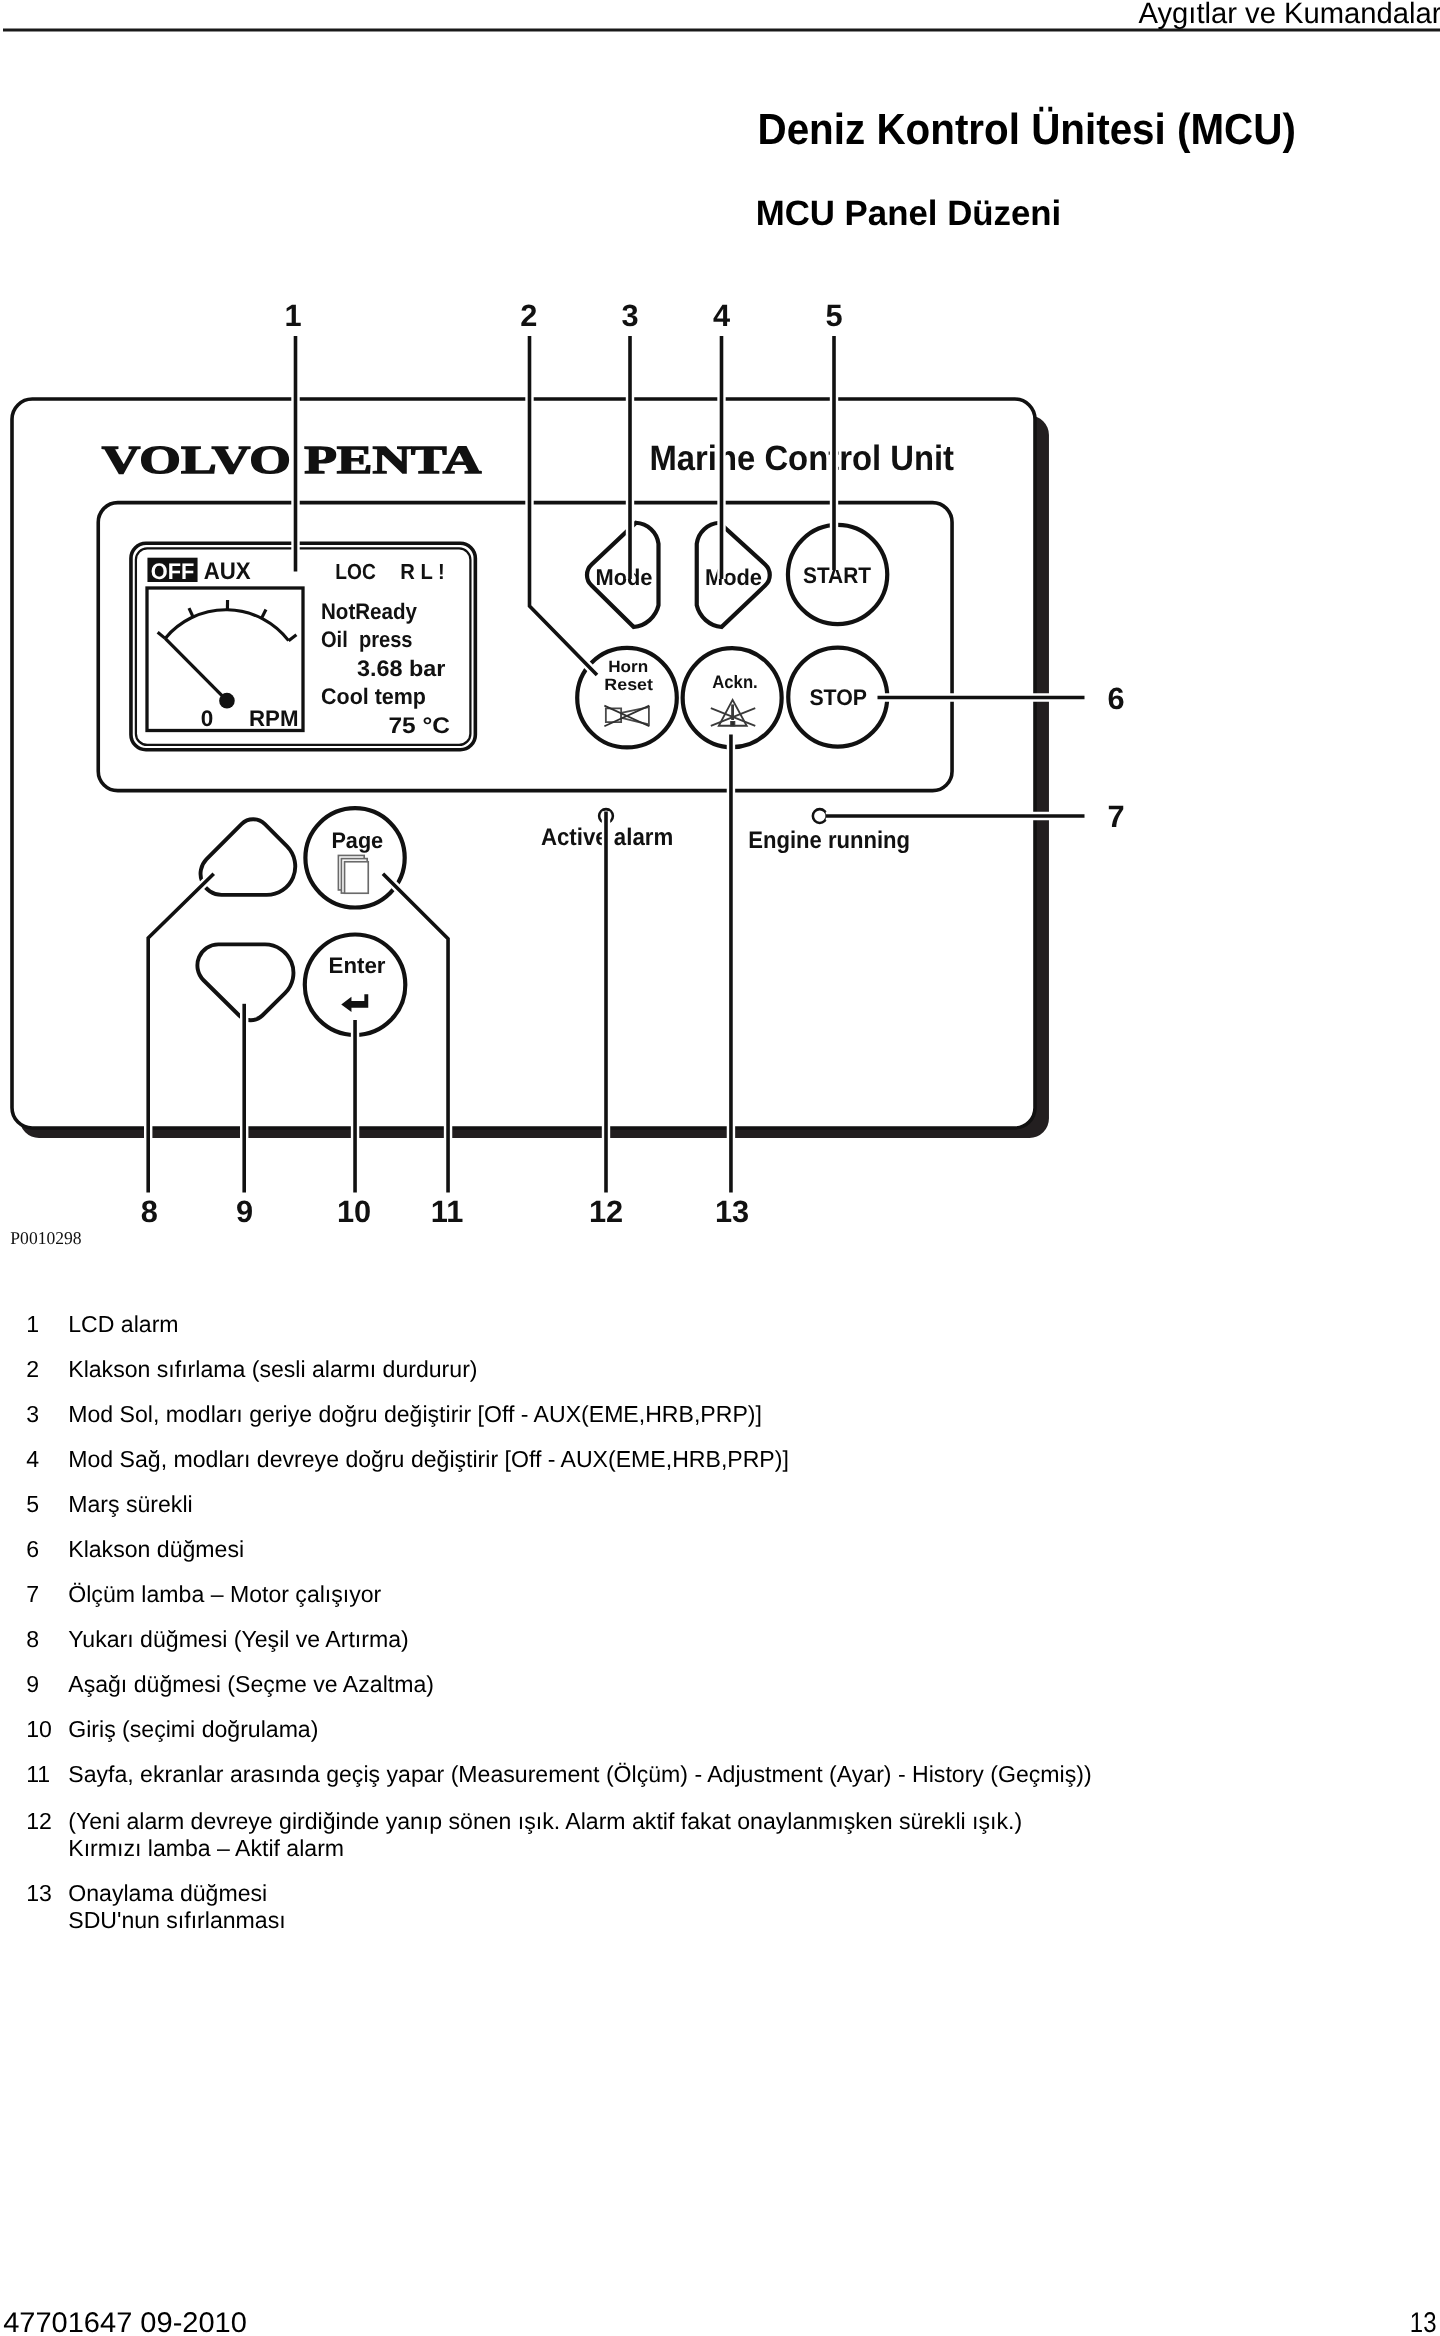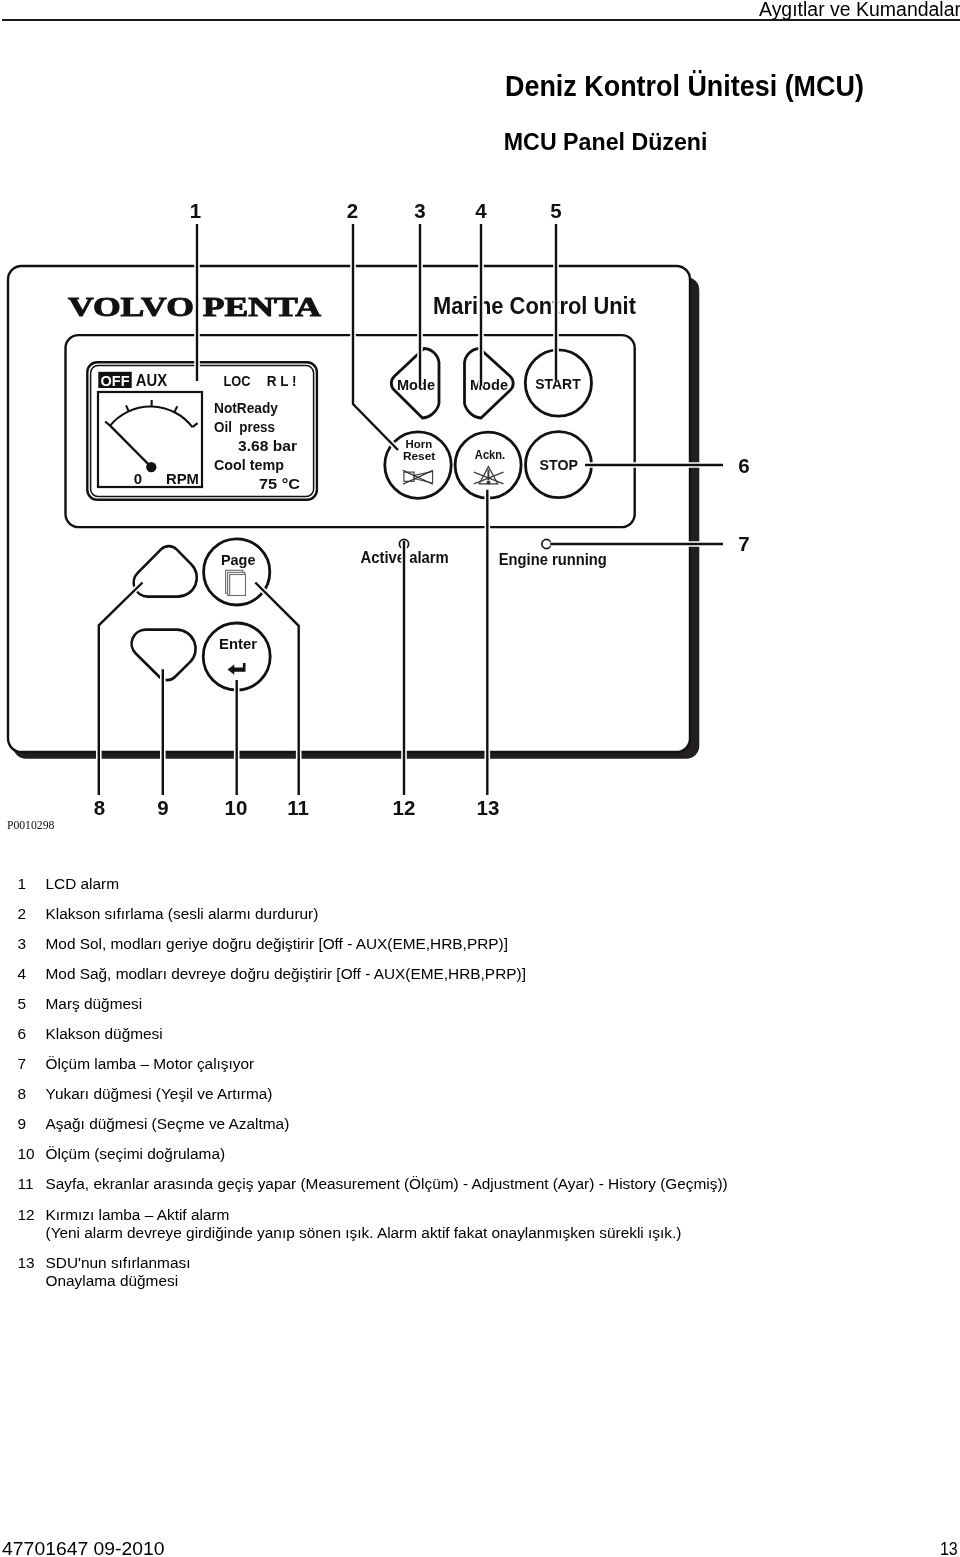--- a/index.html
+++ b/index.html
@@ -186,21 +186,21 @@
       </div>
       <div class="li">
         <span class="num">4</span>
         <span class="txt">
           <span class="sub">Mod Sağ, modları devreye doğru değiştirir [Off - AUX(EME,HRB,PRP)]</span>
         </span>
       </div>
       <div class="li">
         <span class="num">5</span>
         <span class="txt">
-          <span class="sub">Marş düğmesi</span>
+          <span class="sub">Marş sürekli</span>
         </span>
       </div>
       <div class="li">
         <span class="num">6</span>
         <span class="txt">
           <span class="sub">Klakson düğmesi</span>
         </span>
       </div>
       <div class="li">
         <span class="num">7</span>
@@ -216,41 +216,41 @@
       </div>
       <div class="li">
         <span class="num">9</span>
         <span class="txt">
           <span class="sub">Aşağı düğmesi (Seçme ve Azaltma)</span>
         </span>
       </div>
       <div class="li">
         <span class="num">10</span>
         <span class="txt">
-          <span class="sub">Ölçüm (seçimi doğrulama)</span>
+          <span class="sub">Giriş (seçimi doğrulama)</span>
         </span>
       </div>
       <div class="li">
         <span class="num">11</span>
         <span class="txt">
           <span class="sub">Sayfa, ekranlar arasında geçiş yapar (Measurement (Ölçüm) - Adjustment (Ayar) - History (Geçmiş))</span>
         </span>
       </div>
       <div class="li">
         <span class="num">12</span>
         <span class="txt">
+          <span class="sub">(Yeni alarm devreye girdiğinde yanıp sönen ışık. Alarm aktif fakat onaylanmışken sürekli ışık.)</span>
           <span class="sub">Kırmızı lamba – Aktif alarm</span>
-          <span class="sub">(Yeni alarm devreye girdiğinde yanıp sönen ışık. Alarm aktif fakat onaylanmışken sürekli ışık.)</span>
         </span>
       </div>
       <div class="li">
         <span class="num">13</span>
         <span class="txt">
+          <span class="sub">Onaylama düğmesi</span>
           <span class="sub">SDU'nun sıfırlanması</span>
-          <span class="sub">Onaylama düğmesi</span>
         </span>
       </div>
     </div>
 
   <svg class="footer" width="960" height="57" viewBox="0 0 960 57">
     <text x="2.1" y="54.6" font-family="Liberation Sans, sans-serif" font-size="19" textLength="162.5" lengthAdjust="spacingAndGlyphs">47701647 09-2010</text>
     <text x="957.7" y="54.6" text-anchor="end" font-family="Liberation Sans, sans-serif" font-size="19" textLength="17.8" lengthAdjust="spacingAndGlyphs">13</text>
   </svg>
 </div>
 

